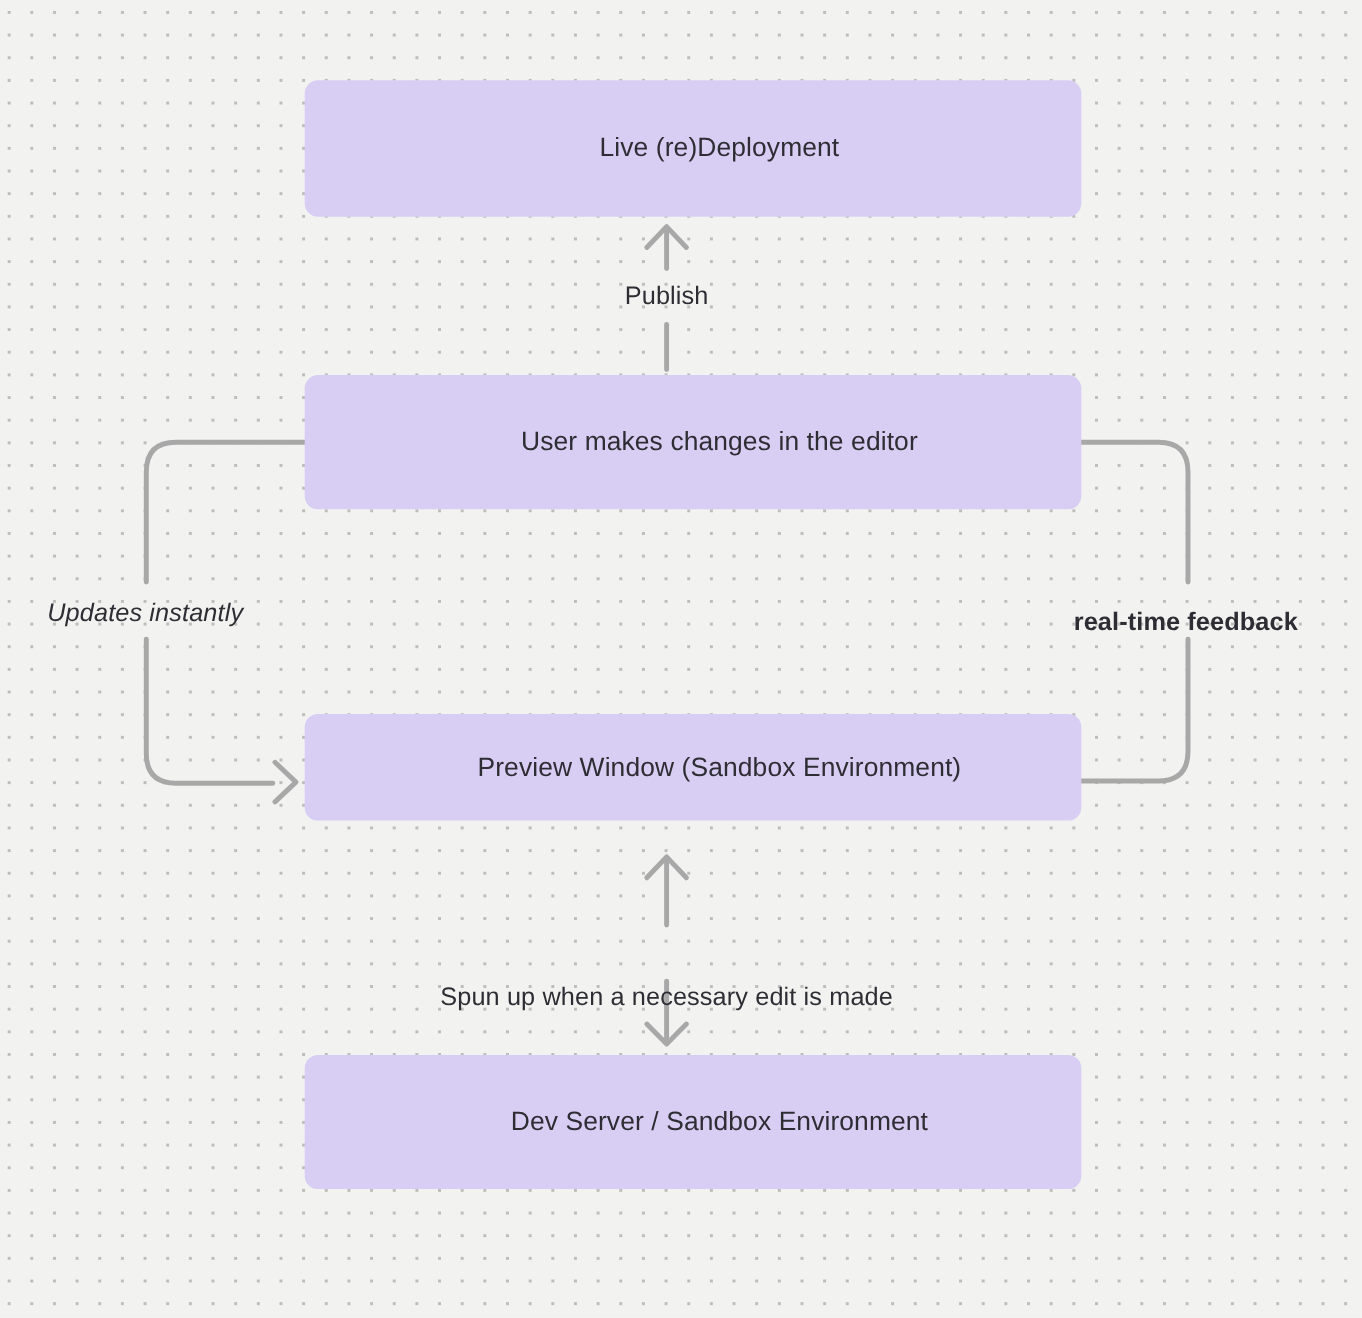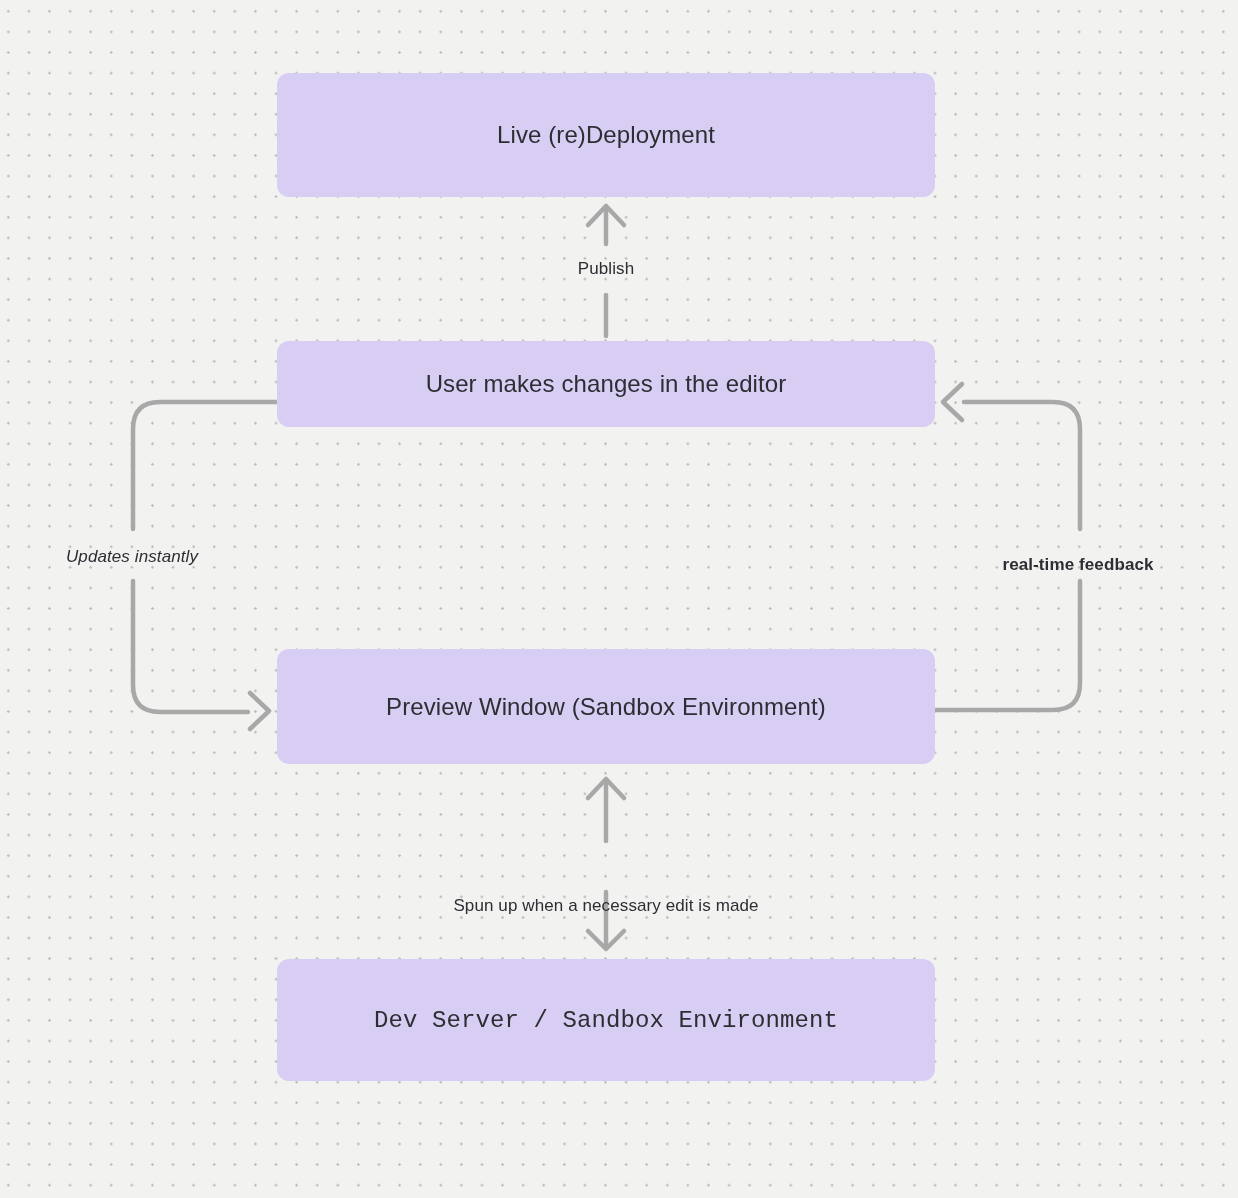--- a/index.html
+++ b/index.html
@@ -23,30 +23,31 @@
     width: 658px;
     border-radius: 12px;
     background: #d8cef4;
     display: flex;
     align-items: center;
     justify-content: center;
     text-align: center;
     font-size: 24px;
     color: #2e2d33;
     letter-spacing: 0.1px;
+    padding-left: 48px;
   }
   .node-1 { top: 73px;  height: 124px; }
-  .node-2 { top: 341px; height: 86px; }
-  .node-3 { top: 649px; height: 115px; }
-  .node-4 { top: 959px; height: 122px; font-family: Liberation Mono, monospace; }
+  .node-2 { top: 341px; height: 122px; }
+  .node-3 { top: 649px; height: 97px; }
+  .node-4 { top: 959px; height: 122px; }
   .edge-label {
     position: absolute;
     transform: translate(-50%, -50%);
     white-space: nowrap;
-    font-size: 17px;
+    font-size: 23px;
     color: #2e2d33;
     letter-spacing: 0.1px;
   }
   .label-publish   { left: 606px;  top: 269px; }
   .label-updates   { left: 132px;  top: 557px; font-style: italic; }
   .label-feedback  { left: 1078px; top: 565px; font-weight: bold; }
   .label-spun-up   { left: 606px;  top: 866px; margin-top: 40px; }
   svg.arrows {
     position: absolute;
     left: 0; top: 0;

